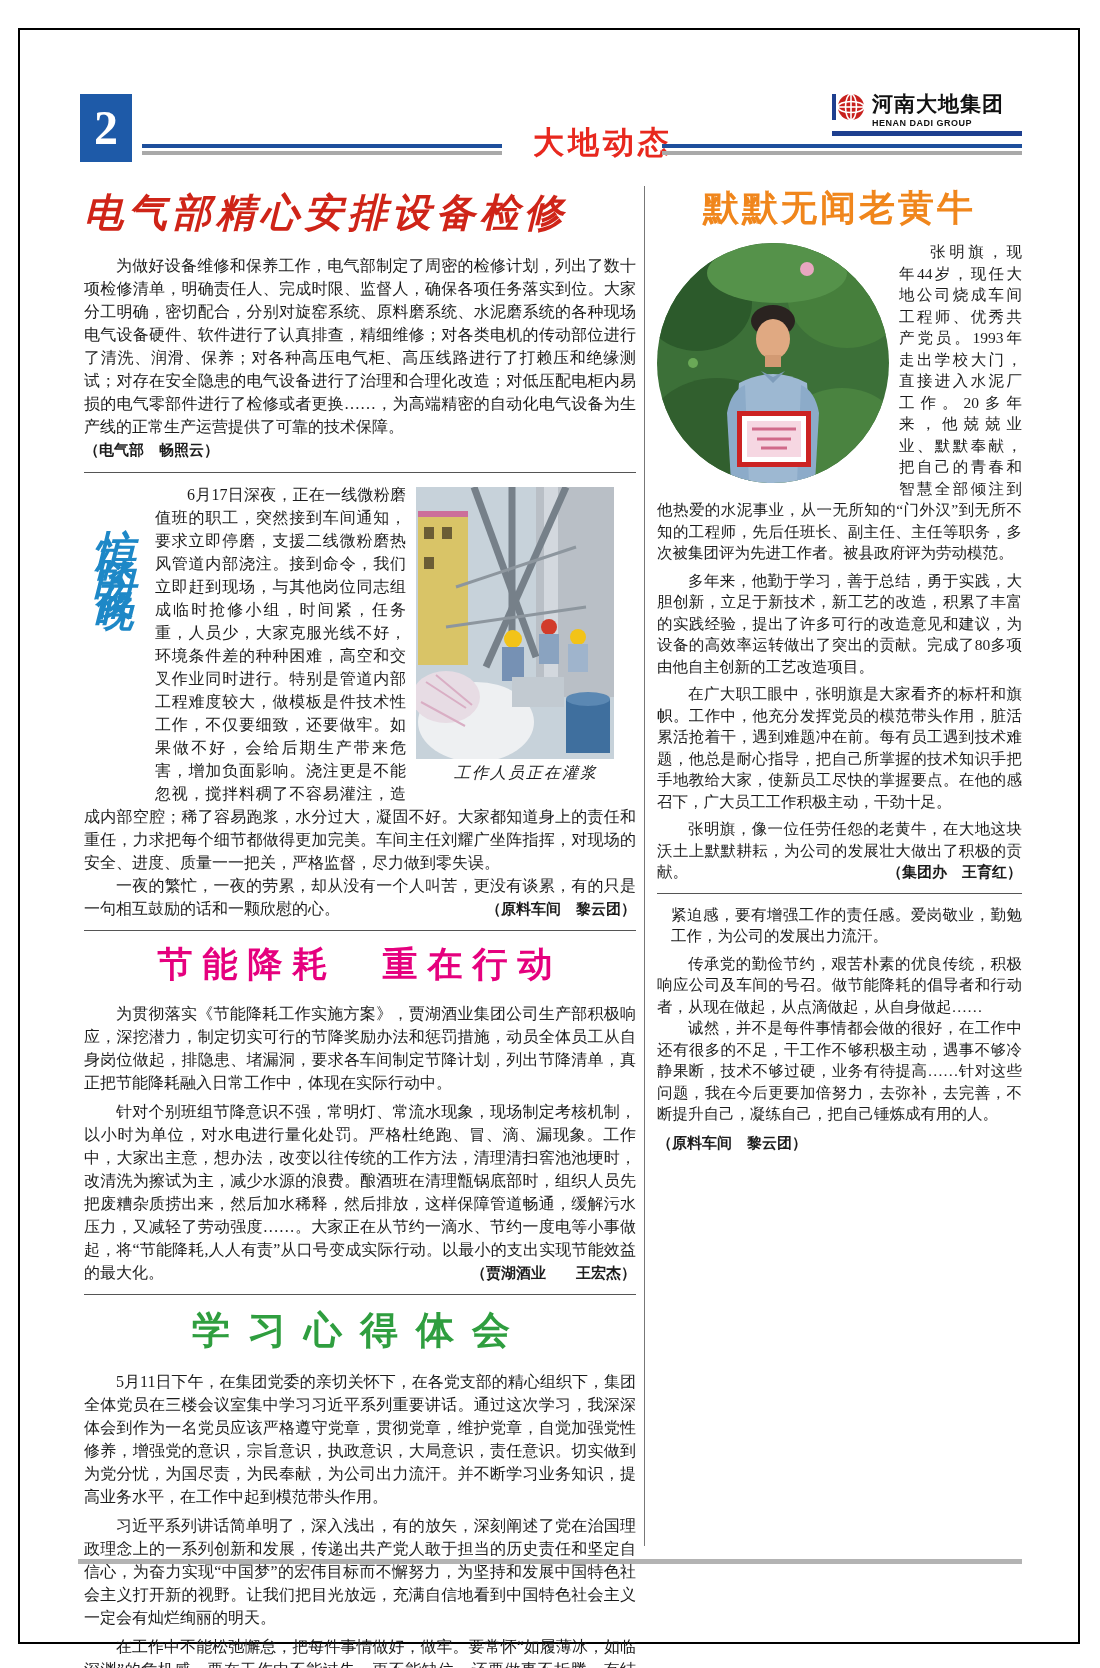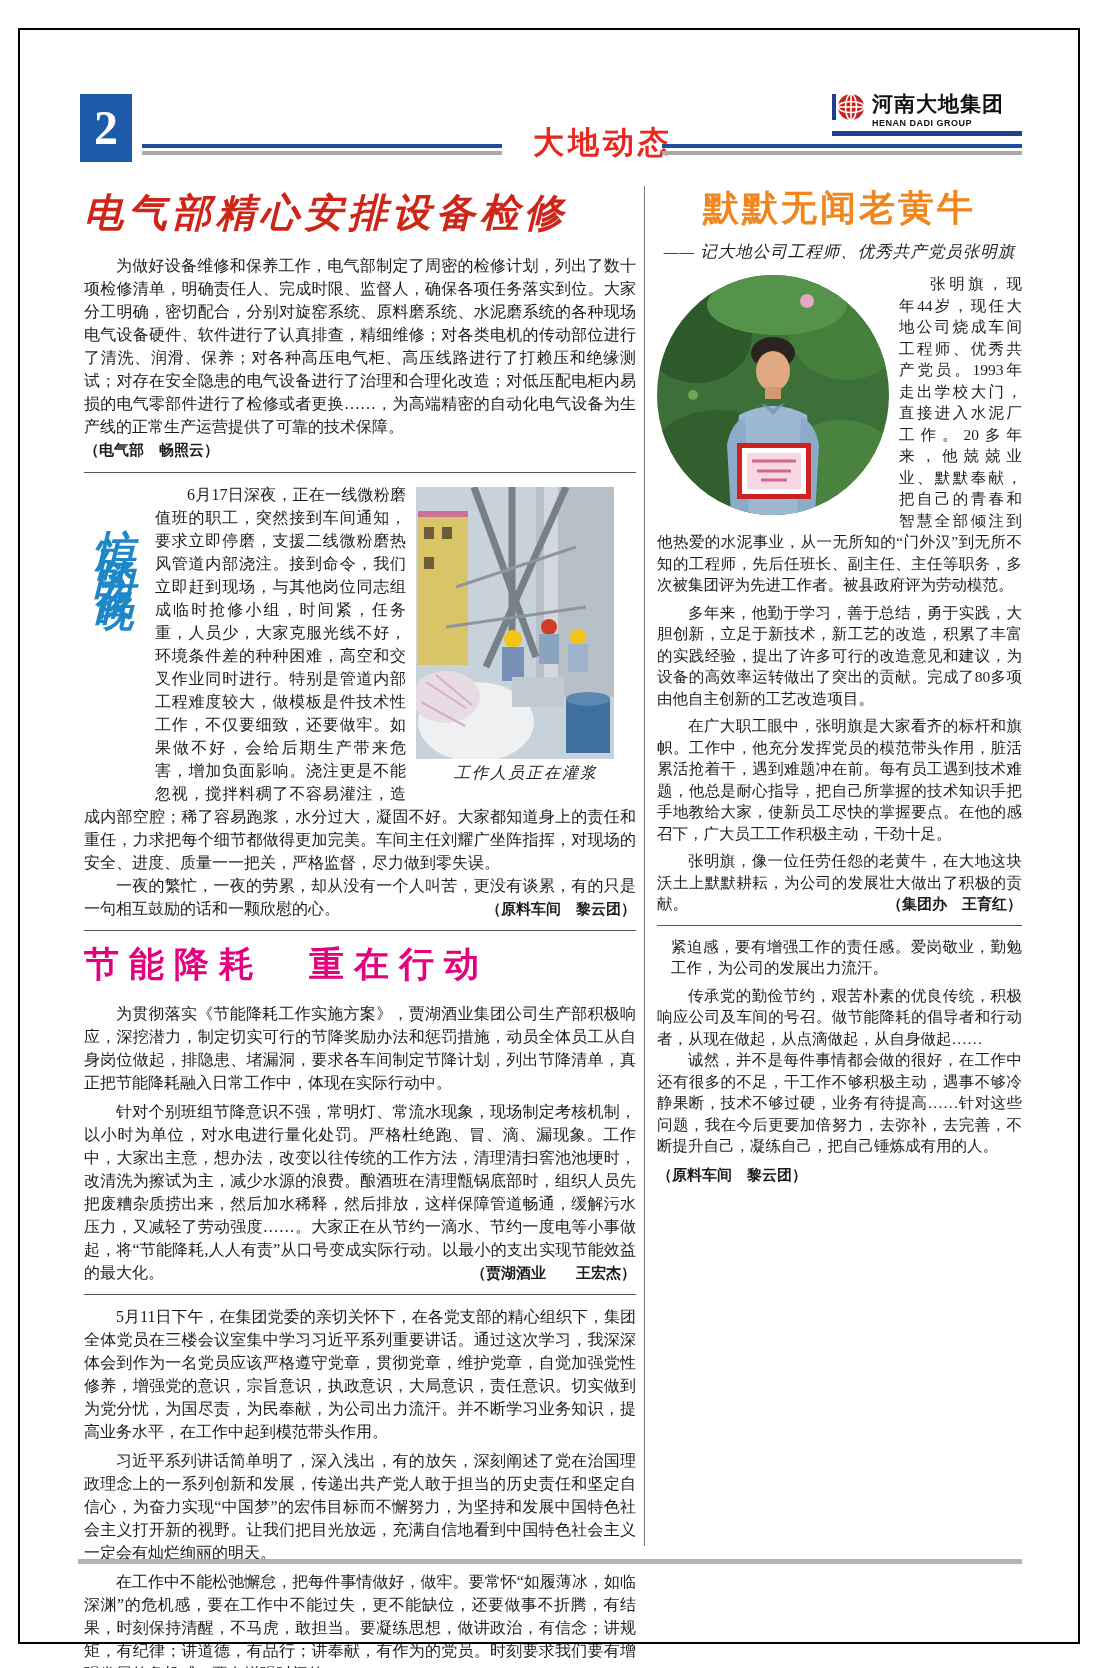--- a/index.html
+++ b/index.html
@@ -62,21 +62,21 @@
     float:left; writing-mode: vertical-rl; text-orientation: upright;
     color:#1e88c7; font-weight:bold; font-size:40px; letter-spacing:16px;
     font-family:"Liberation Serif",serif; font-style:italic;
     height: 288px; margin: 14px 14px 6px 2px;
   }
   .a2-photo { float:right; width:220px; margin:4px 0 4px 10px; }
   .a2-photo svg { display:block; width:198px; height:272px; }
   .pcap { text-align:center; font-style:italic; font-size:16px; margin-top:4px; letter-spacing:2px; }
   
   .t-mag {
-    color:#e5007e; font-weight:bold; font-size:35px; letter-spacing:10px;
+    text-align:center; color:#e5007e; font-weight:bold; font-size:35px; letter-spacing:10px;
     font-family:"Liberation Sans","DejaVu Sans",sans-serif; margin: 8px 0 14px 0;
   }
   
   .t-green {
     text-align:center; color:#2f9e3f; font-weight:bold; font-size:38px; letter-spacing:18px;
     font-family:"DejaVu Sans","Liberation Sans",sans-serif; margin: 10px 0 14px 0;
   }
   
   .t-orange {
     text-align:center; color:#f0861c; font-weight:bold; font-size:36px; letter-spacing:3px;
@@ -195,32 +195,32 @@
 
       <section>
         <h1 class="t-mag">节能降耗　重在行动</h1>
         <p class="bp mb">为贯彻落实《节能降耗工作实施方案》，贾湖酒业集团公司生产部积极响应，深挖潜力，制定切实可行的节降奖励办法和惩罚措施，动员全体员工从自身岗位做起，排隐患、堵漏洞，要求各车间制定节降计划，列出节降清单，真正把节能降耗融入日常工作中，体现在实际行动中。</p>
         <p class="bp"><span>针对个别班组节降意识不强，常明灯、常流水现象，现场制定考核机制，以小时为单位，对水电进行量化处罚。严格杜绝跑、冒、滴、漏现象。工作中，大家出主意，想办法，改变以往传统的工作方法，清理清扫窖池池埂时，改清洗为擦试为主，减少水源的浪费。酿酒班在清理甑锅底部时，组织人员先把废糟杂质捞出来，然后加水稀释，然后排放，这样保障管道畅通，缓解污水压力，又减轻了劳动强度……。大家正在从节约一滴水、节约一度电等小事做起，将“节能降耗,人人有责”从口号变成实际行动。以最小的支出实现节能效益的最大化。</span><span class="byline">（贾湖酒业　　王宏杰）</span></p>
       </section>
 
       <div class="divider"></div>
 
       <section>
+        <h1 class="t-green">学习心得体会</h1>
         <p class="bp mb">5月11日下午，在集团党委的亲切关怀下，在各党支部的精心组织下，集团全体党员在三楼会议室集中学习习近平系列重要讲话。通过这次学习，我深深体会到作为一名党员应该严格遵守党章，贯彻党章，维护党章，自觉加强党性修养，增强党的意识，宗旨意识，执政意识，大局意识，责任意识。切实做到为党分忧，为国尽责，为民奉献，为公司出力流汗。并不断学习业务知识，提高业务水平，在工作中起到模范带头作用。</p>
         <p class="bp mb">习近平系列讲话简单明了，深入浅出，有的放矢，深刻阐述了党在治国理政理念上的一系列创新和发展，传递出共产党人敢于担当的历史责任和坚定自信心，为奋力实现“中国梦”的宏伟目标而不懈努力，为坚持和发展中国特色社会主义打开新的视野。让我们把目光放远，充满自信地看到中国特色社会主义一定会有灿烂绚丽的明天。</p>
         <p class="bp">在工作中不能松弛懈怠，把每件事情做好，做牢。要常怀“如履薄冰，如临深渊”的危机感，要在工作中不能过失，更不能缺位，还要做事不折腾，有结果，时刻保持清醒，不马虎，敢担当。要凝练思想，做讲政治，有信念；讲规矩，有纪律；讲道德，有品行；讲奉献，有作为的党员。时刻要求我们要有增强发展的危机感，要有增强时间的</p>
       </section>
     </div>
 
     <div class="col-div"></div>
 
     <div class="col-right">
       <section class="a5">
         <h1 class="t-orange">默默无闻老黄牛</h1>
-        <div class="subtitle">—— 记大地公司工程师、优秀共产党员张明旗</div>
         <div class="oval-photo">
           <svg viewBox="0 0 232 240">
             <rect width="232" height="240" fill="#3c7038"></rect>
             <ellipse cx="40" cy="60" rx="55" ry="48" fill="#2c5a2b"></ellipse>
             <ellipse cx="190" cy="50" rx="60" ry="55" fill="#467f3c"></ellipse>
             <ellipse cx="60" cy="190" rx="70" ry="55" fill="#315f2e"></ellipse>
             <ellipse cx="185" cy="195" rx="60" ry="50" fill="#4a8340"></ellipse>
             <ellipse cx="120" cy="30" rx="70" ry="30" fill="#55924a"></ellipse>
             <circle cx="150" cy="26" r="7" fill="#e8a7c0"></circle>
             <circle cx="36" cy="120" r="5" fill="#6aa957"></circle>

